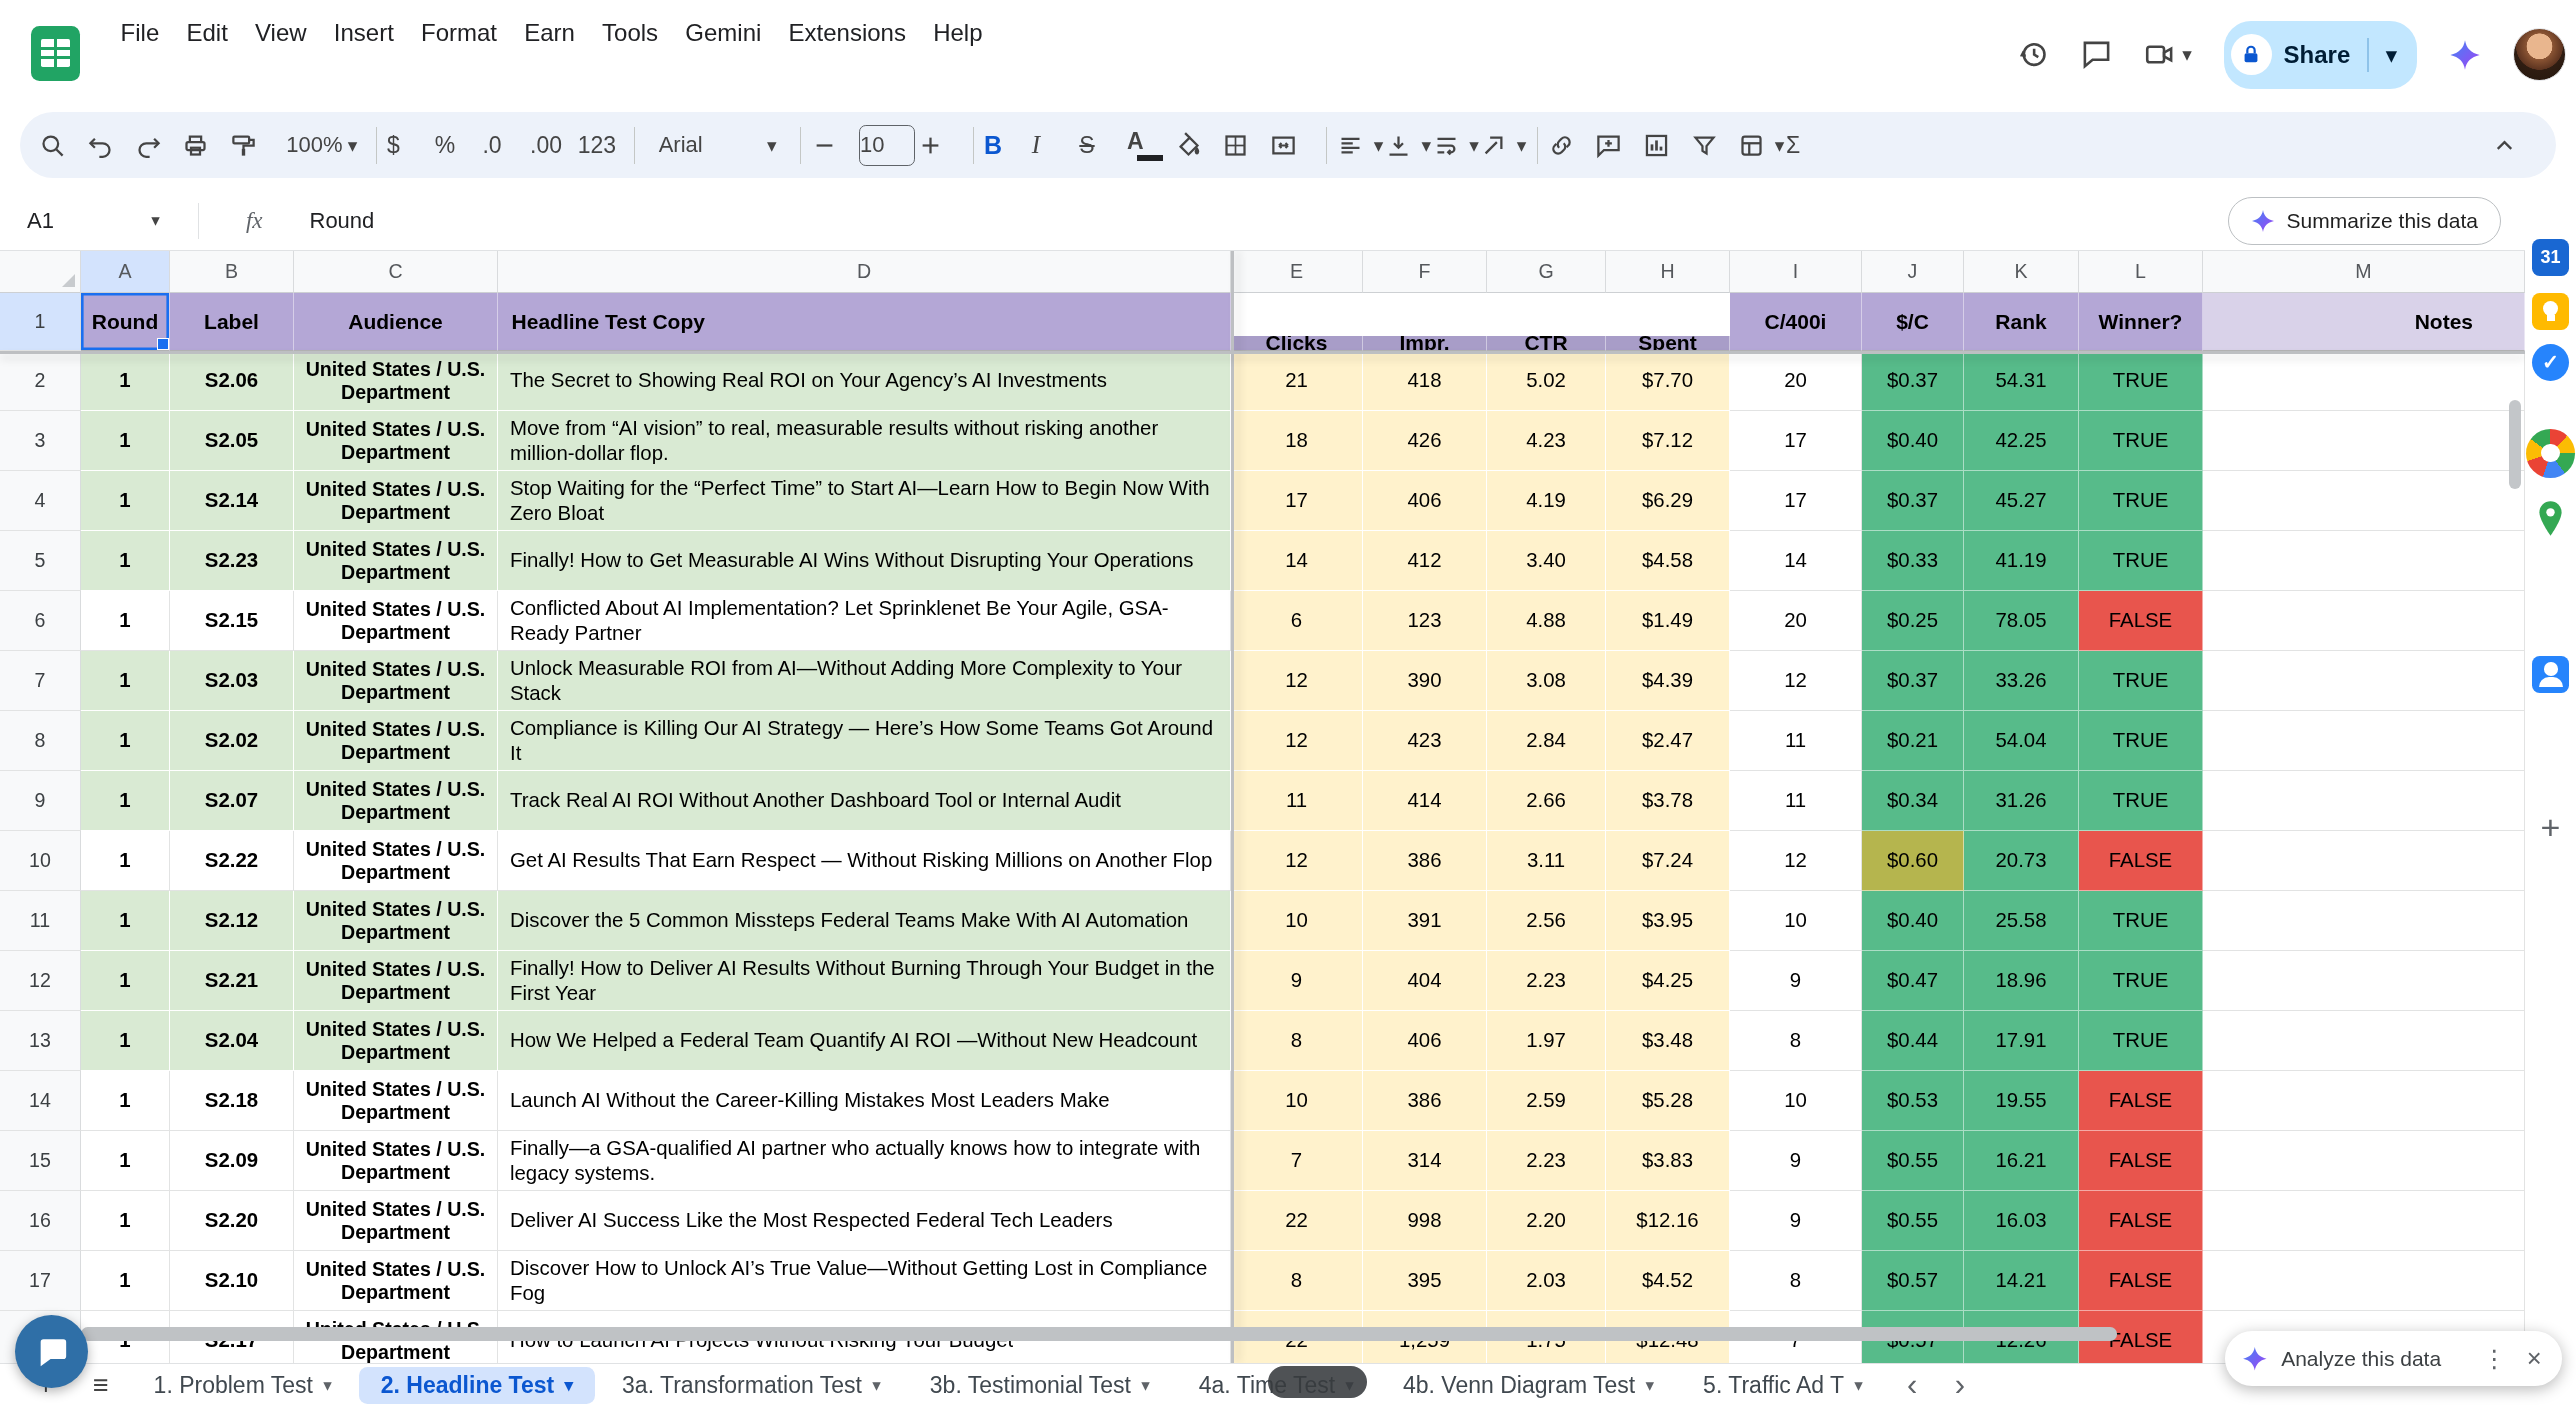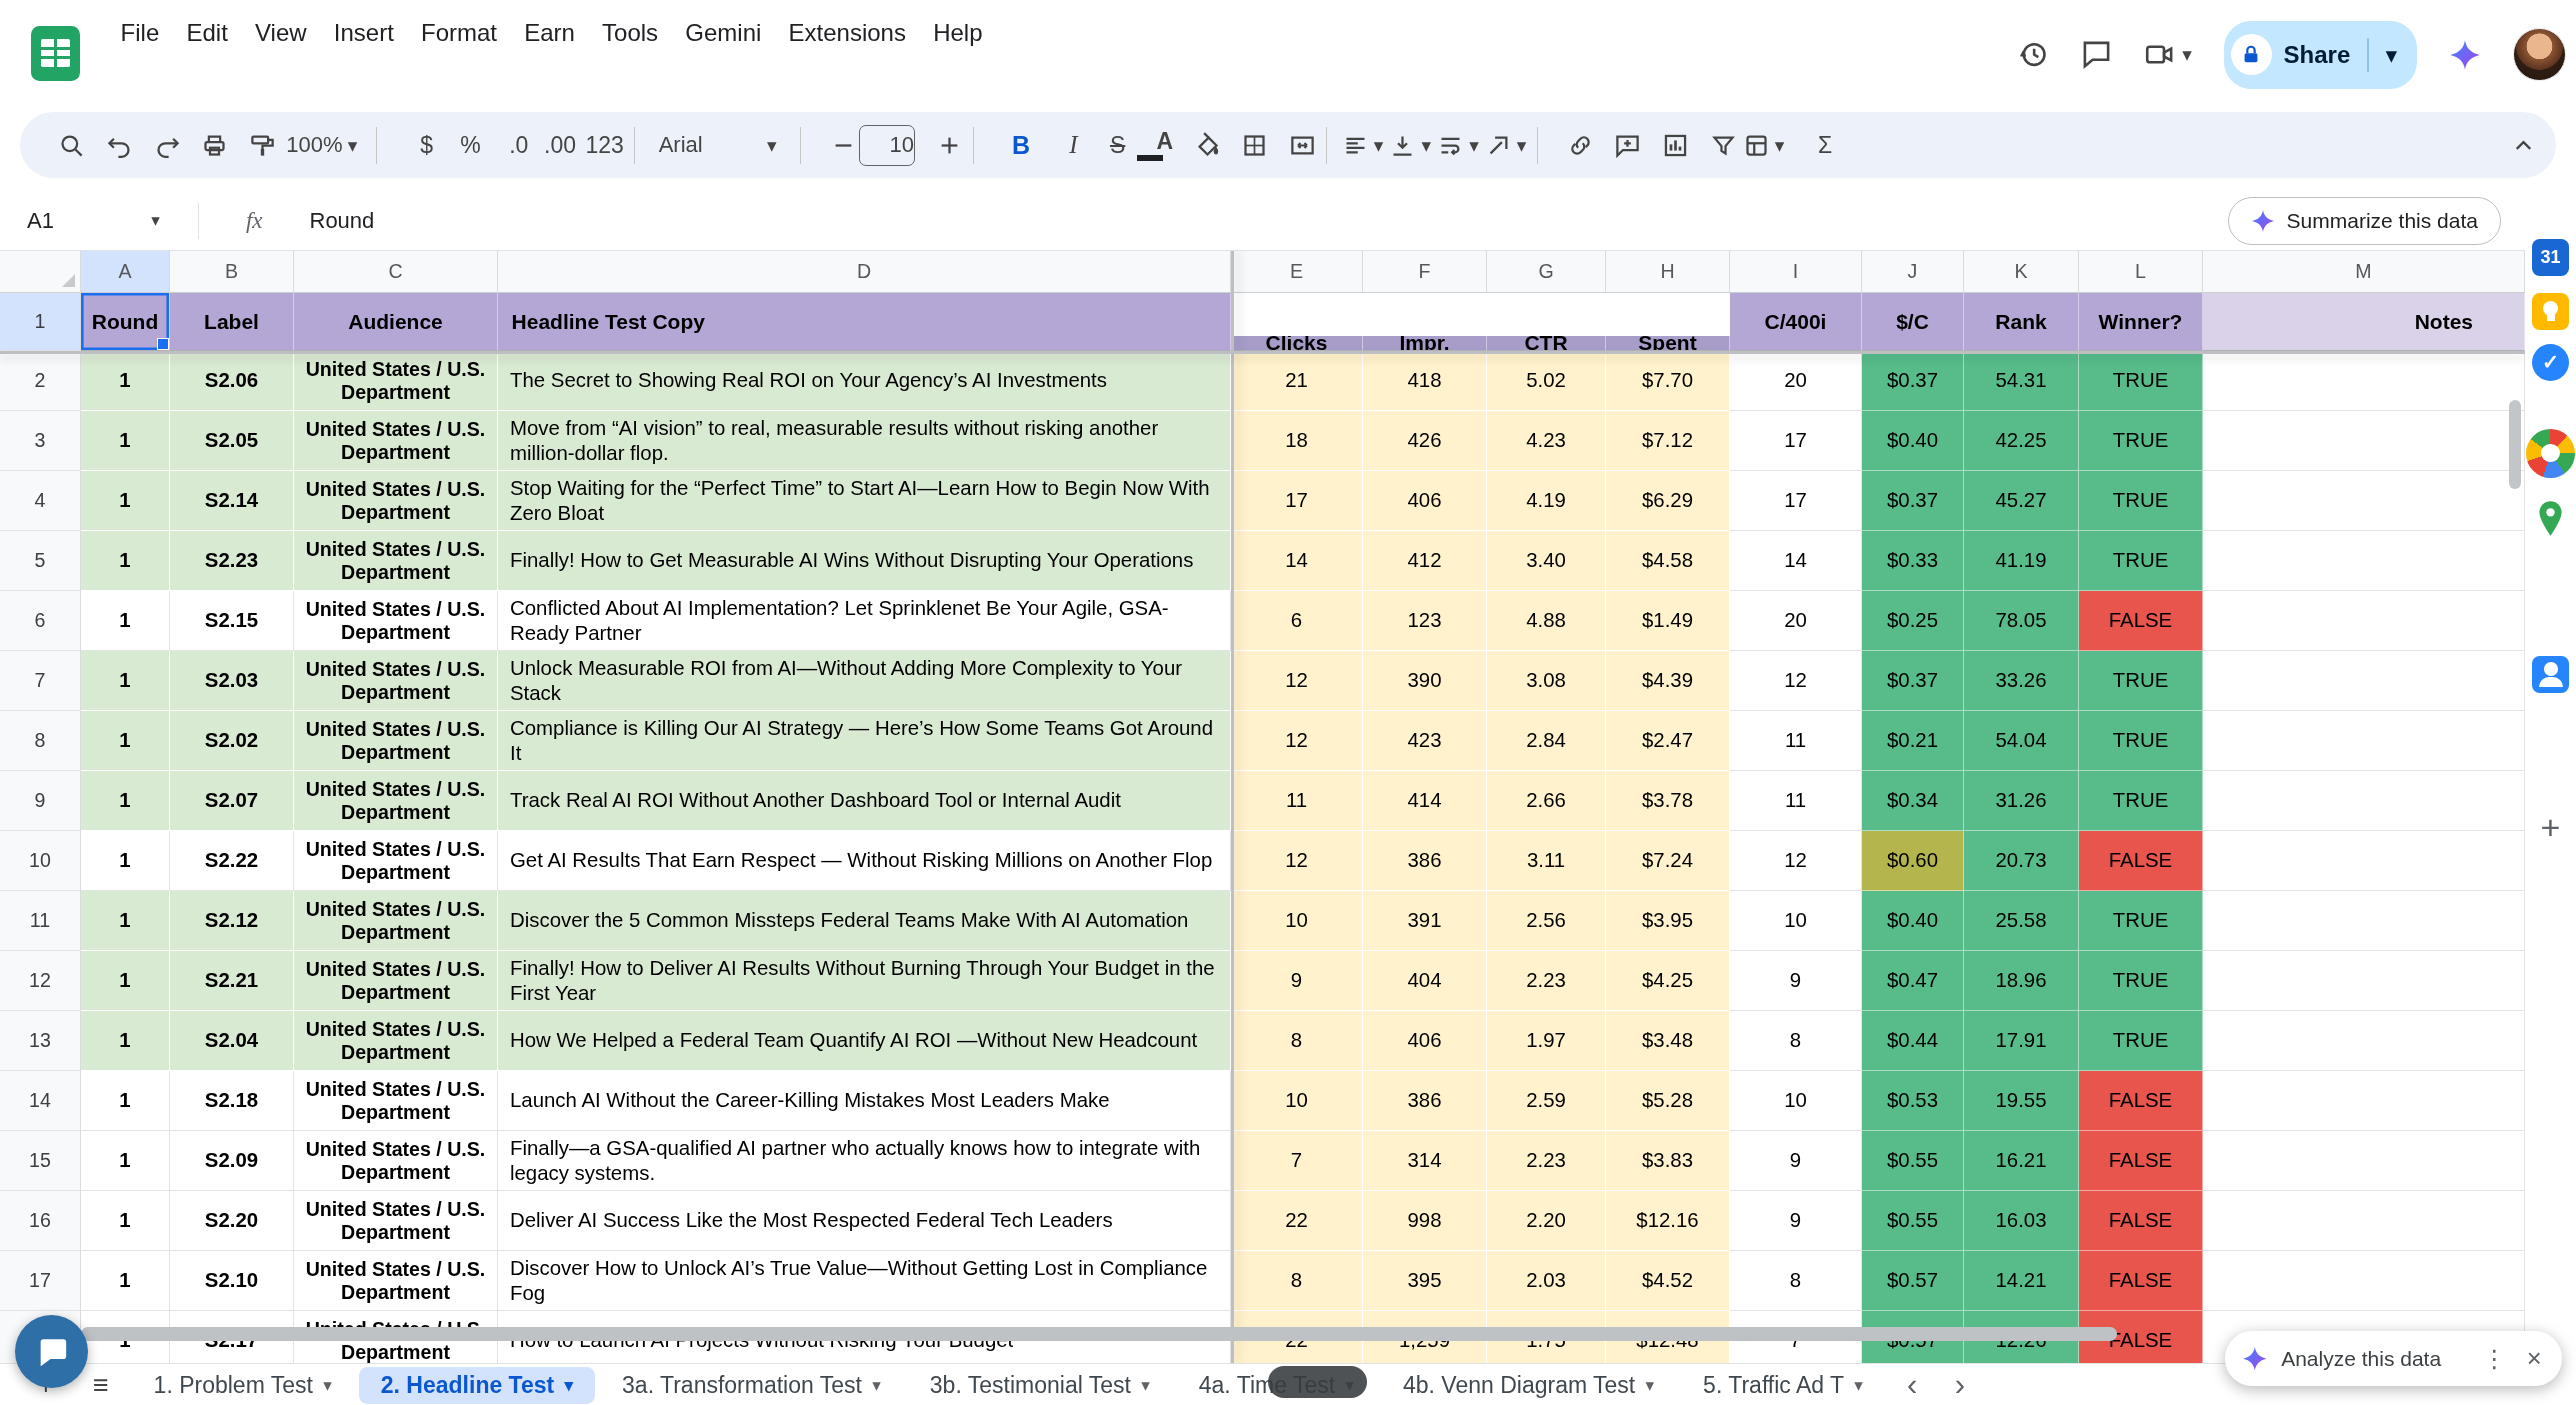--- a/index.html
+++ b/index.html
@@ -36,21 +36,21 @@
   .sparkle svg { width:32px; height:32px; display:block; }
   .avatar { width:53px; height:53px; border-radius:50%;
     background: radial-gradient(circle at 50% 34%, #e9b68e 0%, #e9b68e 30%, #8a5433 31%, #5d3420 55%, #2f1d12 56%, #23160d 100%);
     border:1.7px solid #e5e7ea; }
 
   
   .tbar { position:absolute; top:112px; left:20.4px; right:20.4px; height:75px; z-index:9; }
   .tpill { height:66px; background:#edf2fa; border-radius:34px; display:flex; align-items:center;
     padding:0 19px; gap:1.7px; }
   .tbtn { min-width:46px; height:46px; border-radius:8.5px; display:flex; align-items:center;
-    justify-content:flex-end; color:#444; font-size:23px; gap:5.1px; }
+    justify-content:space-between; color:#444; font-size:23px; gap:5.1px; }
   .tbtn svg { width:27px; height:27px; display:block; }
   .tdiv { width:0.9px; height:37px; background:#c4c7c5; margin:0 8.5px; }
   .zoom { padding:0 8.5px; font-size:22px; }
   .fontname { width:145px; justify-content:space-between; padding:0 13.6px; font-size:22px; }
   .sizebox { width:56px; height:41px; min-width:56px; border:1.7px solid #5f6368; border-radius:6.8px; font-size:22px; }
   .b-active { color:#0b57d0; font-weight:700; font-size:25px; }
   .i-italic { font-style:italic; font-family:"Liberation Serif", serif; font-size:25px; }
   .s-strike { text-decoration:line-through; font-size:23px; }
   .acolor { position:relative; font-weight:600; font-size:23px; }
   .acolor i { font-style:normal; position:relative; top:-3.4px; }

